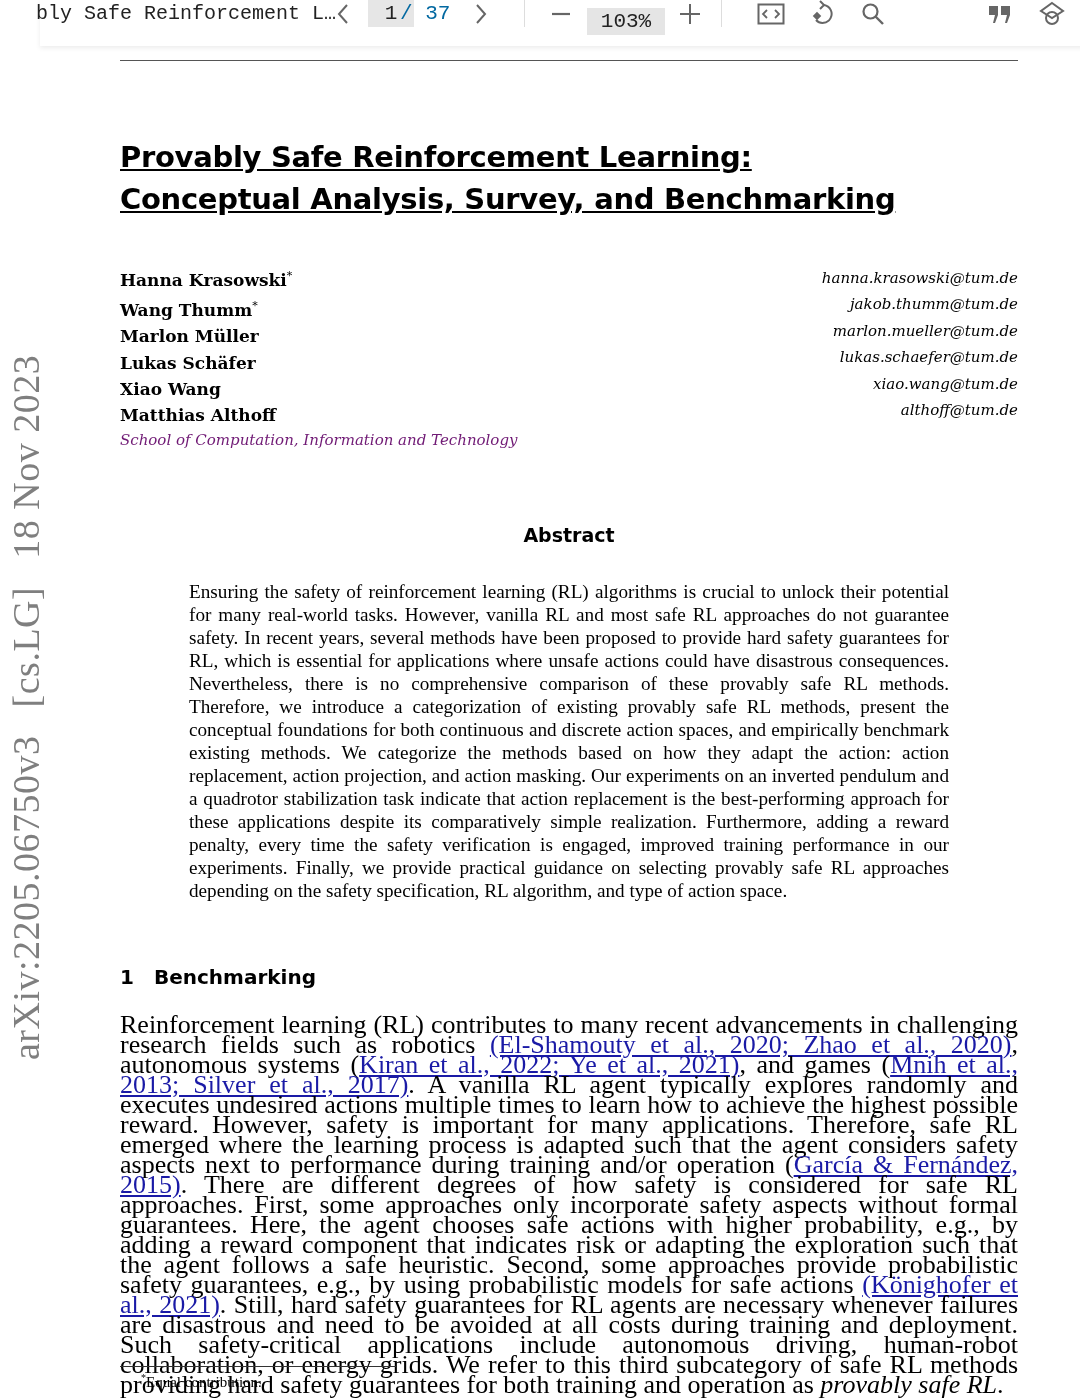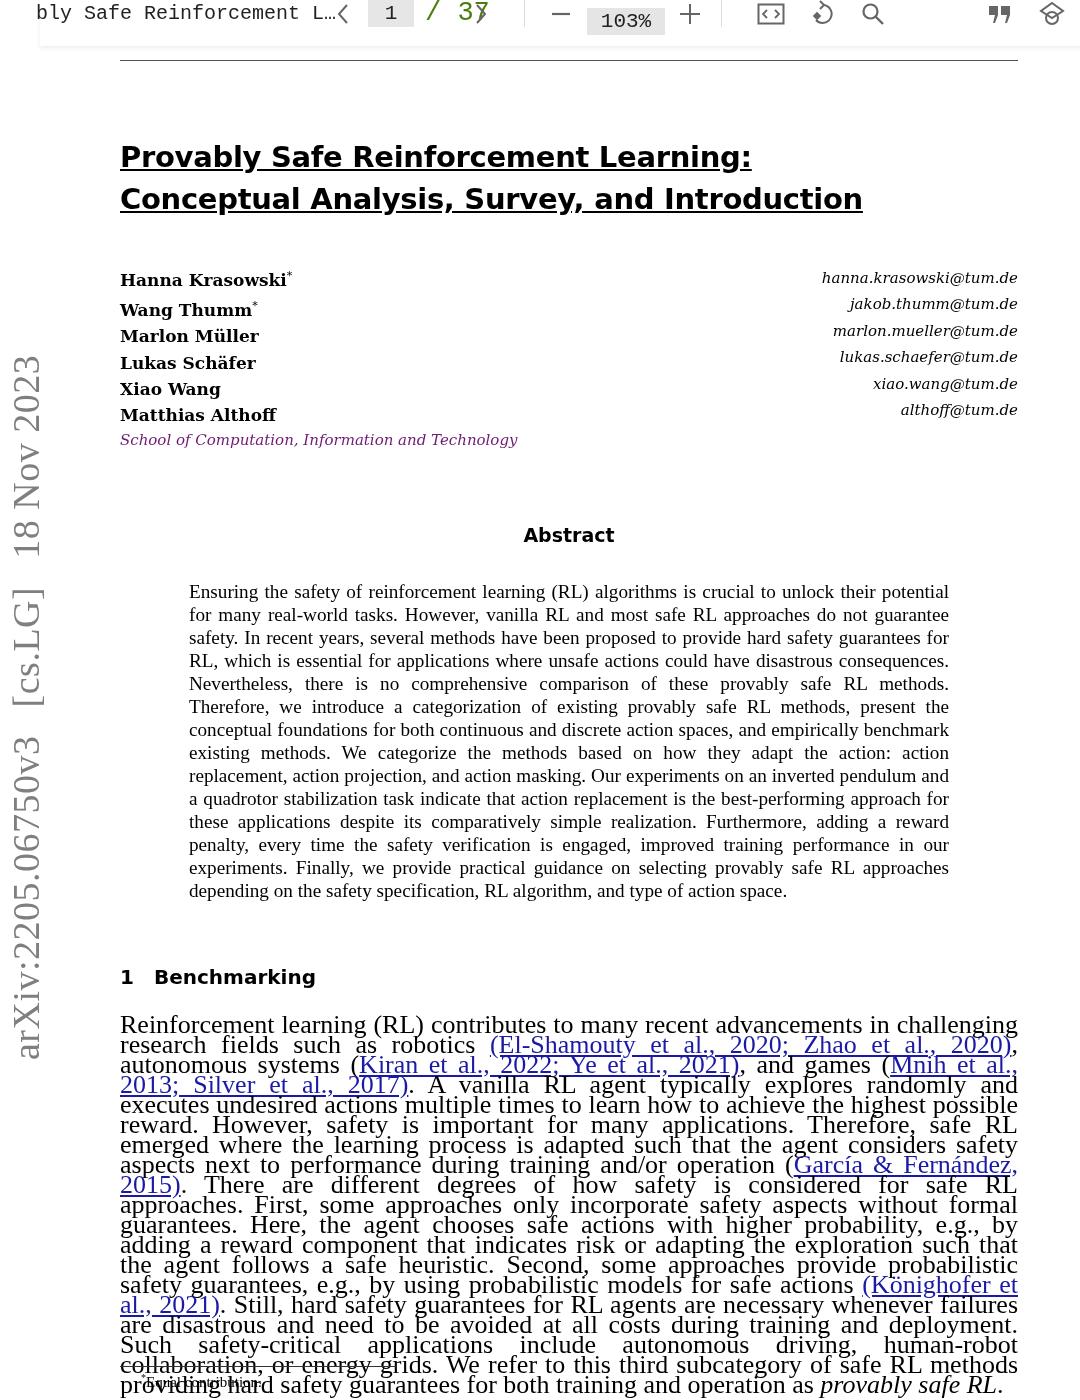--- a/index.html
+++ b/index.html
@@ -8,21 +8,21 @@
     position: relative; font-family: "DejaVu Serif", serif; color: #111;
   }
   .toolbar {
     position: absolute; left: 0; top: 0; width: 1080px; height: 46px;
     background: #ffffff; box-shadow: 0 2px 5px rgba(0,0,0,0.08);
     font-family: Liberation Mono, monospace; color: #333; z-index: 5; margin-left: 40px;
   }
   .toolbar .doc-title { position: absolute; left: -4px; top: 2px; font-size: 20px; color: #222; white-space: nowrap; }
   .tb-icon { position: absolute; top: 0; height: 28px; display: flex; align-items: center; justify-content: center; color: #666; cursor: pointer; }
   .page-box { position: absolute; left: 328px; top: 0; width: 46px; height: 27px; background: #e6e6e6; font-size: 21px; text-align: center; line-height: 27px; color: #222; }
-  .page-total { position: absolute; left: 385px; top: 0; font-size: 27px; line-height: 27px; color: #4d7c0f; }
+  .page-total { position: absolute; left: 360px; top: 0; font-size: 21px; line-height: 27px; color: #0369a1; }
   .zoom-box { position: absolute; left: 547px; top: 8px; width: 78px; height: 27px; background: #e5e5e5; font-size: 21px; text-align: center; line-height: 27px; color: #222; }
   .tb-sep { position: absolute; top: 0; width: 1px; height: 27px; background: #ddd; }
 
   .top-rule { position: absolute; left: 120px; top: 60px; width: 898px; height: 1px; background: #555; }
 
   .arxiv-stamp {
     position: absolute; left: 4px; top: 1060px; transform-origin: 0 0; transform: rotate(-90deg);
     font-family: "Liberation Serif", serif; font-size: 38px; color: #7f7f7f; white-space: nowrap; letter-spacing: 0.5px;
   }
   .arxiv-stamp span { margin-right: 18px; }
@@ -128,21 +128,21 @@
 <div class="top-rule"></div>
 
 <div class="arxiv-stamp">
   <span>arXiv:2205.06750v3</span>
   <span>[cs.LG]</span>
   <span>18 Nov 2023</span>
 </div>
 
 <div class="title">
   <div>Provably Safe Reinforcement Learning:</div>
-  <div>Conceptual Analysis, Survey, and Introduction</div>
+  <div>Conceptual Analysis, Survey, and Benchmarking</div>
 </div>
 
 <div class="authors">
   <div><span>Hanna Krasowski</span><sup>*</sup></div>
   <div><span>Wang Thumm</span><sup>*</sup></div>
   <div><span>Marlon Müller</span></div>
   <div><span>Lukas Schäfer</span></div>
   <div><span>Xiao Wang</span></div>
   <div><span>Matthias Althoff</span></div>
 </div>

